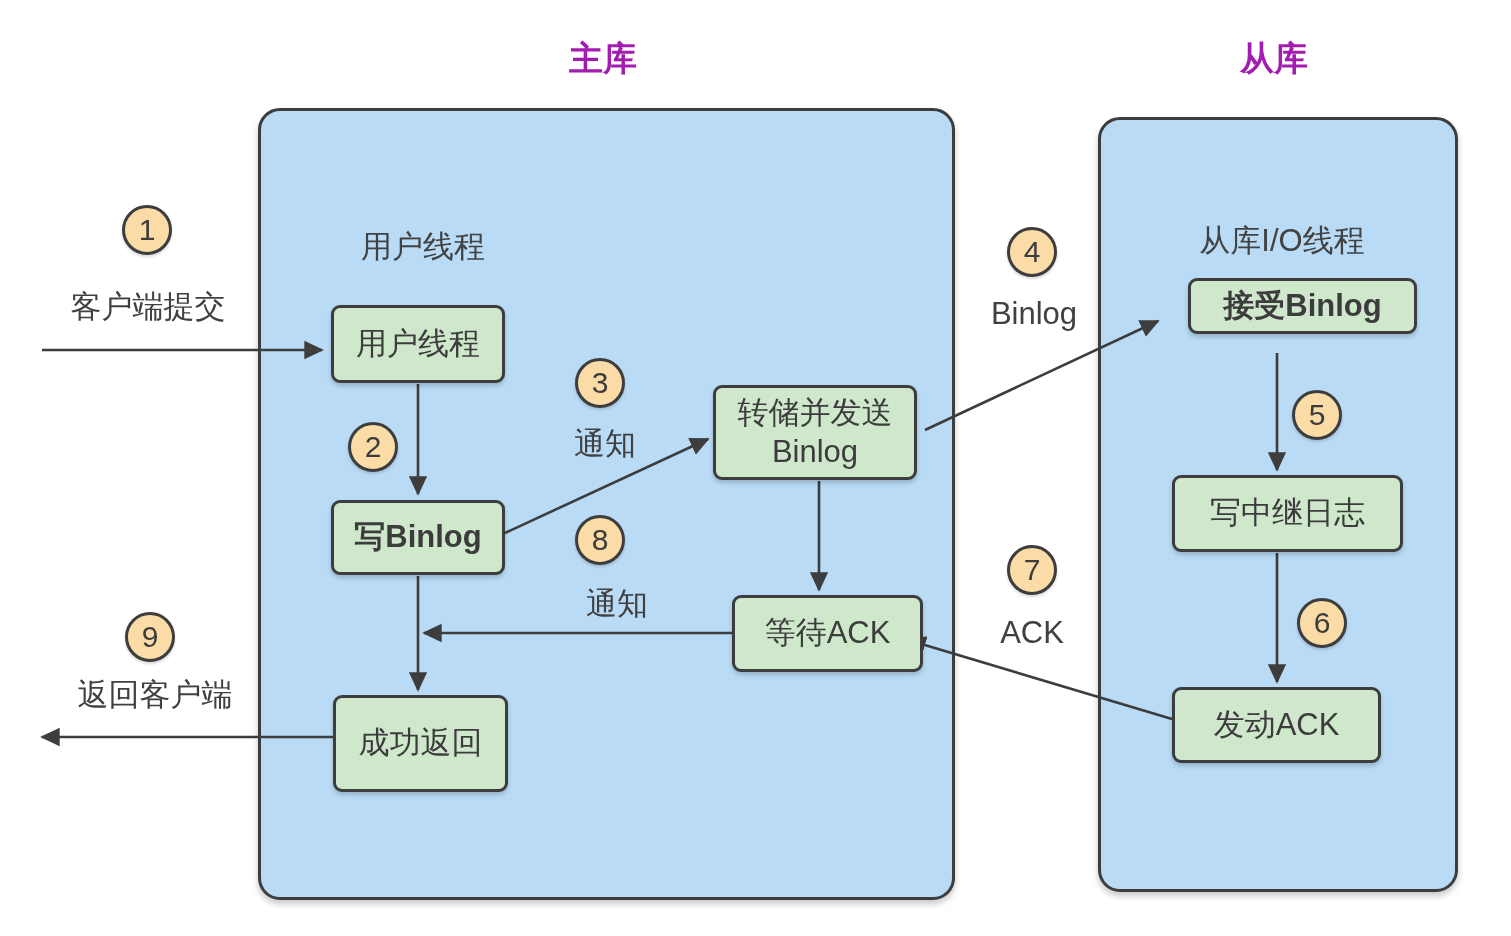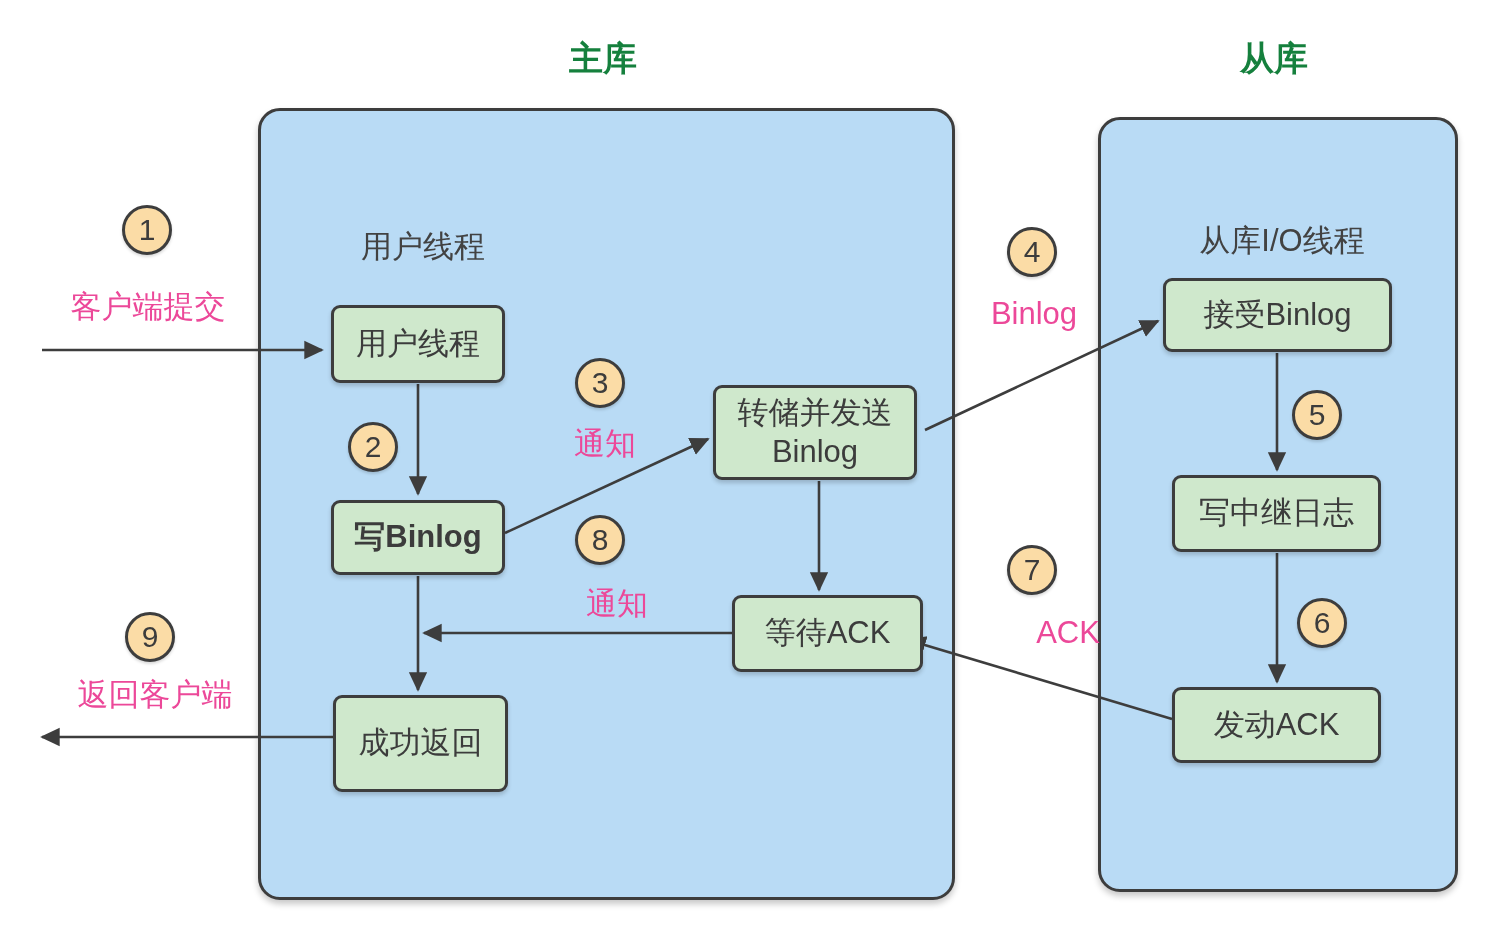--- a/index.html
+++ b/index.html
@@ -9,21 +9,21 @@
     background:#ffffff;
     font-family:"Liberation Sans","DejaVu Sans",sans-serif;
     color:#3d3d3d;
     overflow:hidden;
   }
   .db-title{
     position:absolute;
     transform:translate(-50%,0);
     font-size:34px;
     font-weight:bold;
-    color:#15803d;
+    color:#a21caf;
     white-space:nowrap;
   }
   .container-box{
     position:absolute;
     background:#b9dbf5;
     border:3px solid #3d3d3d;
     border-radius:22px;
     box-shadow:0 4px 6px rgba(0,0,0,0.22);
     box-sizing:border-box;
   }
@@ -61,21 +61,21 @@
     align-items:center;
     justify-content:center;
     font-size:30px;
     color:#3c3c3c;
     box-shadow:0 2px 3px rgba(0,0,0,0.15);
   }
   .step-label{
     position:absolute;
     transform:translate(-50%,-50%);
     font-size:31px;
-    color:#ec4899;
+    color:#404040;
     white-space:nowrap;
   }
   #arrows{
     position:absolute;
     left:0;top:0;
     pointer-events:none;
   }
   #arrows line{
     stroke:#3d3d3d;
     stroke-width:2.6;
@@ -124,40 +124,40 @@
     <span>转储并发送</span>
     <span>Binlog</span>
   </div>
   <div class="node" style="left:732px;top:595px;width:191px;height:77px;">
     <span>等待ACK</span>
   </div>
   <div class="node" style="left:333px;top:695px;width:175px;height:97px;">
     <span>成功返回</span>
   </div>
 
-  <div class="node" style="left:1163px;top:278px;width:229px;height:74px;">
+  <div class="node" style="left:1188px;top:278px;width:229px;height:56px;font-weight:bold;">
     <span>接受Binlog</span>
   </div>
-  <div class="node" style="left:1172px;top:475px;width:209px;height:77px;">
+  <div class="node" style="left:1172px;top:475px;width:231px;height:77px;">
     <span>写中继日志</span>
   </div>
   <div class="node" style="left:1172px;top:687px;width:209px;height:76px;">
     <span>发动ACK</span>
   </div>
 
   <div class="step-circle" style="left:147px;top:230px;">1</div>
   <div class="step-circle" style="left:373px;top:447px;">2</div>
   <div class="step-circle" style="left:600px;top:383px;">3</div>
   <div class="step-circle" style="left:1032px;top:252px;">4</div>
   <div class="step-circle" style="left:1317px;top:415px;">5</div>
   <div class="step-circle" style="left:1322px;top:623px;">6</div>
   <div class="step-circle" style="left:1032px;top:570px;">7</div>
   <div class="step-circle" style="left:600px;top:540px;">8</div>
   <div class="step-circle" style="left:150px;top:637px;">9</div>
 
   <div class="step-label" style="left:148px;top:307px;">客户端提交</div>
   <div class="step-label" style="left:605px;top:444px;">通知</div>
   <div class="step-label" style="left:1034px;top:314px;">Binlog</div>
-  <div class="step-label" style="left:1032px;top:633px;margin-left:36px;">ACK</div>
+  <div class="step-label" style="left:1032px;top:633px;">ACK</div>
   <div class="step-label" style="left:617px;top:604px;">通知</div>
   <div class="step-label" style="left:155px;top:695px;">返回客户端</div>
 
 </div>
 
 </body></html>

